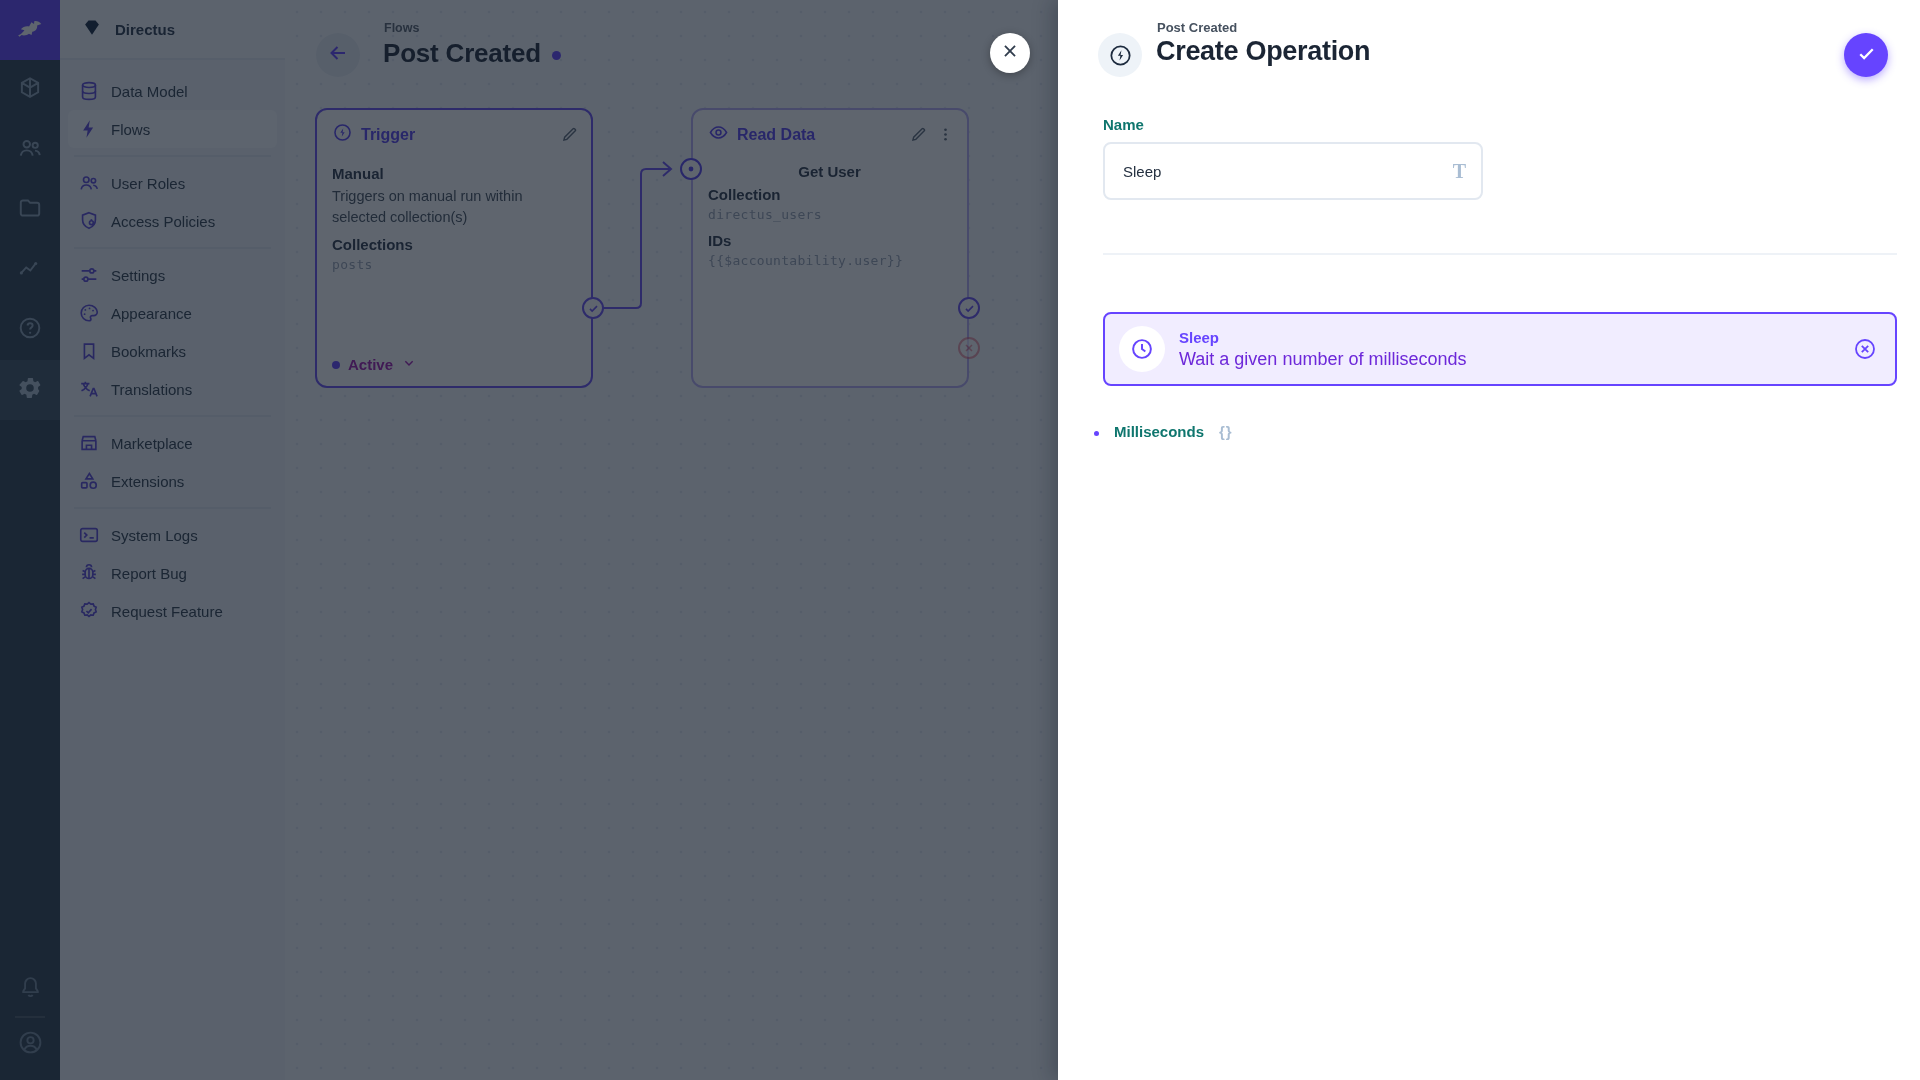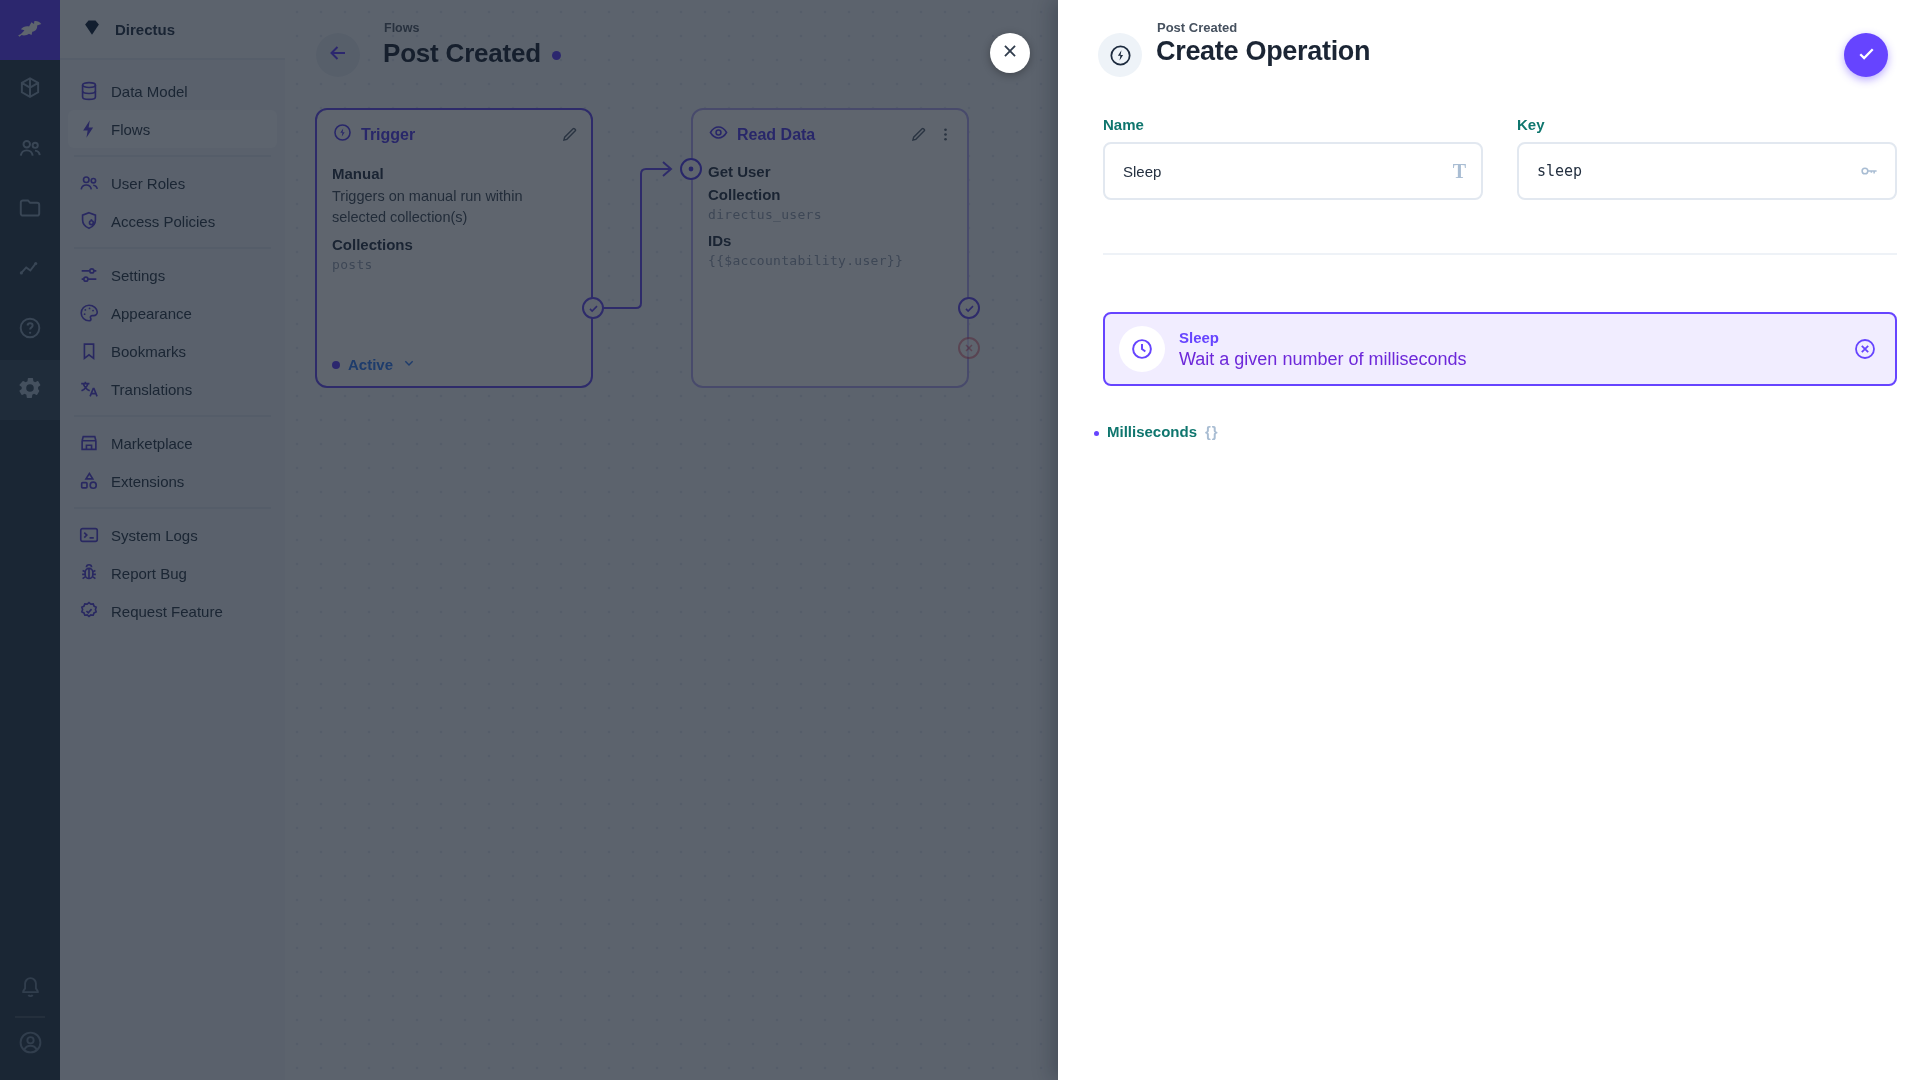--- a/index.html
+++ b/index.html
@@ -47,21 +47,21 @@
   .panel.read{left:406px;top:108px;border:2px solid #b9aef5;}
   .panel-head{display:flex;align-items:center;gap:8px;padding:12px 12px 0 15px;
     color:#5a43f0;font-weight:700;font-size:16px;}
   .panel-actions{margin-left:auto;display:flex;gap:8px;color:#5f6b79;}
   .pa{cursor:pointer;display:flex;}
   .panel-body{padding:10px 16px 0 15px;}
   .p-label{font-size:15px;font-weight:600;color:#303c4c;margin-top:8px;}
   .p-desc{font-size:14.5px;color:#46525f;line-height:21px;margin-top:4px;}
   .p-mono{font-family:"DejaVu Sans Mono",monospace;font-size:13px;color:#99a3b4;margin-top:4px;letter-spacing:.3px;}
   .status{position:absolute;left:15px;bottom:12px;display:flex;align-items:center;gap:8px;
-    font-size:15px;font-weight:600;color:#3b82f6;cursor:pointer;}
+    font-size:15px;font-weight:600;color:#a21caf;cursor:pointer;}
   .sdot{width:8px;height:8px;border-radius:50%;background:#6644ff;}
 
   .wires{position:absolute;left:0;top:0;width:780px;height:520px;pointer-events:none;}
   .node{position:absolute;width:22px;height:22px;border-radius:50%;background:#fff;
     border:2px solid #6a50f2;color:#6a50f2;z-index:6;}
   .node.reject{border-color:#e35169;color:#e35169;opacity:.55;}
   .node.attach{border-color:#5a43f0;color:#5a43f0;}
 
   
   .dim{position:absolute;left:0;top:0;width:1058px;height:1080px;background:rgba(17,25,39,.67);z-index:40;}
@@ -84,21 +84,21 @@
     display:flex;align-items:center;padding:0 48px 0 18px;font-size:15px;color:#243040;cursor:text;}
   .suffix{position:absolute;right:15px;top:50%;transform:translateY(-50%);color:#a9bdd3;display:flex;}
   .suffix.t-glyph{font-size:20px;font-weight:700;font-family:"Liberation Serif",serif;}
   .div-line{height:2px;background:#eef2f7;margin-top:53px;}
   .op-card{margin-top:57px;height:74px;border:2px solid #6644ff;background:#f1edff;border-radius:8px;
     display:flex;align-items:center;gap:14px;padding:0 18px 0 14px;}
   .op-ic{width:46px;height:46px;border-radius:50%;background:#fff;color:#6644ff;flex:0 0 auto;}
   .op-name{font-size:15px;font-weight:600;color:#6644ff;}
   .op-desc{font-size:18px;color:#6d28d9;margin-top:3px;}
   .op-x{margin-left:auto;color:#6644ff;cursor:pointer;display:flex;}
-  .ms-row{margin-top:37px;display:flex;align-items:center;gap:8px;}
+  .ms-row{margin-top:37px;display:flex;align-items:center;gap:15px;}
   .req-dot{width:5px;height:5px;border-radius:50%;background:#6644ff;margin-top:4px;margin-left:-9px;}
   .braces{font-size:15px;font-weight:700;color:#a9bdd3;letter-spacing:1px;margin-top:0;}
   .ms-input{margin-top:9px;}
   .steppers{position:absolute;right:15px;top:50%;transform:translateY(-50%);display:flex;
     flex-direction:column;gap:4px;color:#c4d0de;}
   .step{cursor:pointer;display:flex;}
 </style>
 </head>
 <body>
 
@@ -371,21 +371,21 @@
           <span class="pa">
               <svg width="19" height="19" viewBox="0 0 24 24" fill="currentColor">
                 <circle cx="12" cy="6" r="1.7"></circle>
                 <circle cx="12" cy="12" r="1.7"></circle>
                 <circle cx="12" cy="18" r="1.7"></circle>
               </svg>
             </span>
         </span>
       </div>
       <div class="panel-body">
-        <div class="p-label" style="margin-top:6px;">Get User</div>
+        <div class="p-label" style="margin-top:6px;text-align:center;">Get User</div>
         <div class="p-label" style="margin-top:6px;">Collection</div>
         <div class="p-mono">directus_users</div>
         <div class="p-label" style="margin-top:10px;">IDs</div>
         <div class="p-mono">{{$accountability.user}}</div>
       </div>
     </section>
 
     <div class="node ctr" style="left:297px;top:297px;">
       <svg width="13" height="13" viewBox="0 0 24 24" fill="none" stroke="currentColor" stroke-width="3">
           <path d="M5.5 12.8l4 4L18.5 7.5"></path>
@@ -432,32 +432,20 @@
 
     <div class="d-body">
       <div class="fgrid">
         <div>
           <div class="f-label">Name</div>
           <div class="input">
             <span>Sleep</span>
             <span class="suffix t-glyph">T</span>
           </div>
         </div>
-        <div>
-          <div class="f-label">Key</div>
-          <div class="input">
-            <span class="mono">sleep</span>
-            <span class="suffix">
-                <svg width="22" height="22" viewBox="0 0 24 24" fill="none" stroke="currentColor" stroke-width="1.7">
-                  <circle cx="7.6" cy="12" r="3.1"></circle>
-                  <path d="M10.7 12h9.6M17.6 12v2.8M14.6 12v2"></path>
-                </svg>
-              </span>
-          </div>
-        </div>
       </div>
 
       <div class="div-line"></div>
 
       <div class="op-card">
         <div class="op-ic ctr">
           <svg width="26" height="26" viewBox="0 0 24 24" fill="none" stroke="currentColor" stroke-width="1.8">
               <circle cx="12" cy="12" r="8.2"></circle>
               <path d="M12 7.4V12l3.1 2.3"></path>
             </svg>

